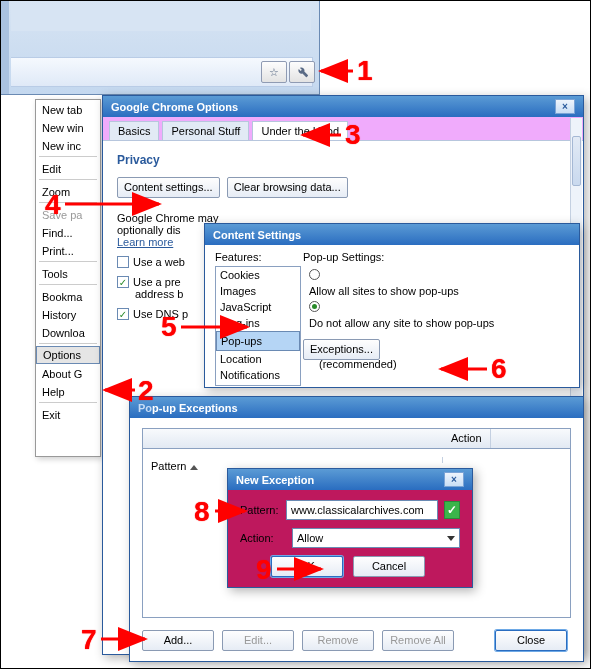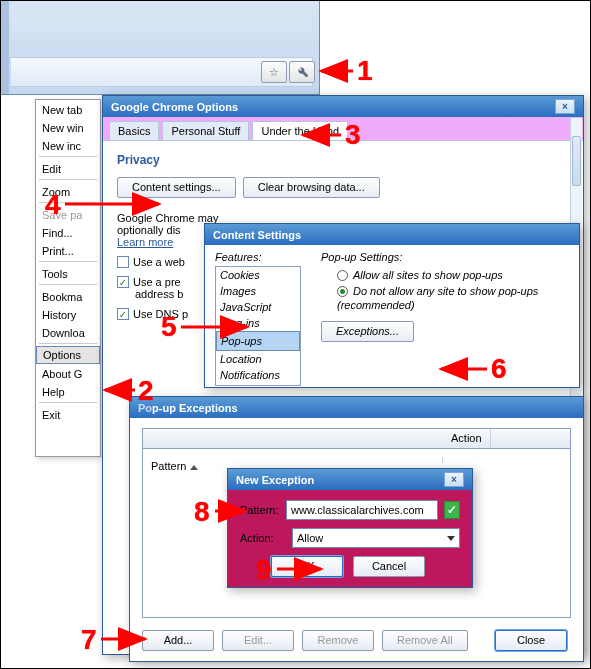--- a/index.html
+++ b/index.html
@@ -113,21 +113,21 @@
     position: relative;
   }
   .section-title { color: #2a5a9c; font-weight: bold; font-size: 12px; margin-bottom: 10px; }
   .btn {
     display:inline-block;
     min-width: 100px;
     height: 21px;
     background: linear-gradient(#fefefe,#e6ecf5);
     border: 1px solid #8a9ab3;
     border-radius: 2px;
-    padding: 2px 14px;
+    padding: 2px 6px;
     font-size: 11px;
     text-align:center;
     margin-right: 4px;
     line-height: 15px;
     color: #000;
   }
   .btn.dim { color:#999; }
   .btn.small { min-width: 72px; }
   .btn.default { border: 1px solid #2a6dc0; box-shadow: 0 0 0 1px #6ea9e6; }
 
@@ -138,33 +138,33 @@
   .chk { width:12px; height:12px; border:1px solid #6a8ab3; background:#fff; display:inline-flex; align-items:center; justify-content:center; font-size:10px; color:#2a8a2a; }
 
   
   .content-win {
     position: absolute;
     left: 203px; top: 222px; right: 10px; height: 165px;
     border: 1px solid #2a5a9c;
     background: #fff;
     box-shadow: 3px 3px 10px rgba(0,0,0,0.25);
   }
-  .content-body { padding: 6px 10px; display:flex; gap:20px;font-style:italic; }
+  .content-body { padding: 6px 10px; display:flex; gap:2px; }
   .features-col { width: 86px; }
   .features-label { margin-bottom:3px; }
   .features-list {
     border: 1px solid #8aa0c0;
     background:#fff;
     height: 120px;
     overflow:hidden;
   }
   .features-list .fi { padding: 1px 4px; line-height:14px; }
   .features-list .fi.sel { background:#b5d5f5; }
   .settings-col { flex: 1; }
-  .radio-row { display:flex; align-items:flex-end; gap:5px; margin: 4px 16px; }
+  .radio-row { display:flex; align-items:flex-start; gap:5px; margin: 4px 6px; flex-direction: column; }
   .radio { width:11px; height:11px; border-radius:50%; border:1px solid #555; display:inline-flex; align-items:center; justify-content:center; }
   .radio .dot { width:5px; height:5px; border-radius:50%; background:#2a8a2a; display:none; }
   .radio.on .dot { display:block; }
 
   
   .exc-win {
     position: absolute;
     left: 128px; top: 395px; right: 6px; bottom: 6px;
     border: 1px solid #2a5a9c;
     background: #fff;
@@ -336,24 +336,24 @@
       <div class="radio-row">
         <span class="radio"></span>
         <span>Allow all sites to show pop-ups</span>
       </div>
       <div class="radio-row">
         <span class="radio on">
             <span class="dot"></span>
           </span>
         <span>Do not allow any site to show pop-ups</span>
       </div>
-      <div style="margin-left:16px; margin-top:-2px;">(recommended)</div>
       <div style="margin-top:10px;">
         <span class="btn small">Exceptions...</span>
       </div>
+      <div style="margin-left:16px; margin-top:-2px;">(recommended)</div>
     </div>
   </div>
 </div>
 
 <div class="exc-win">
   <div class="win-titlebar">
     <span><span style="color:#c6dcf6">Po</span>p-up Exceptions</span>
   </div>
   <div class="exc-body">
     <div class="exc-table">

